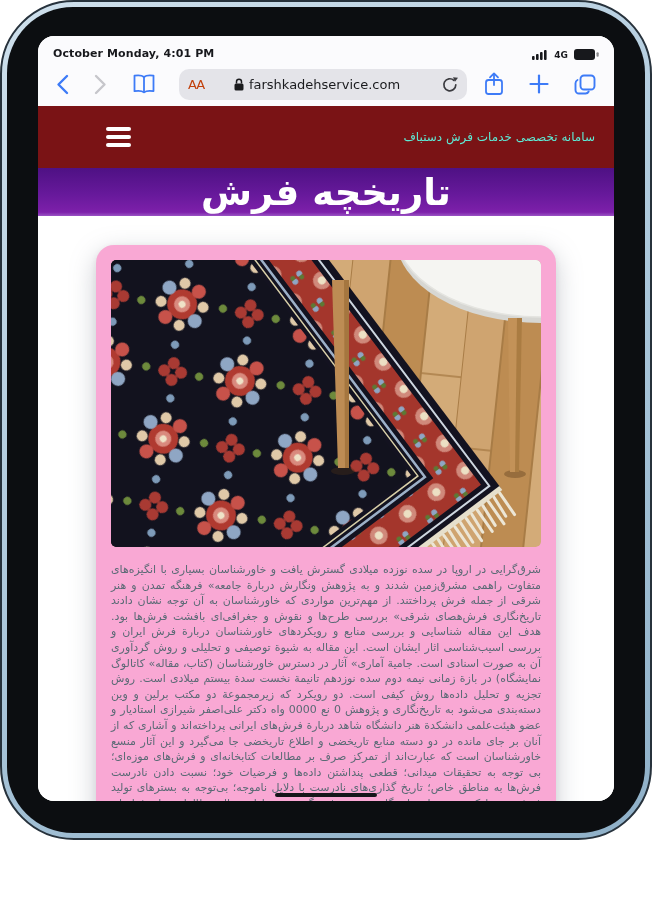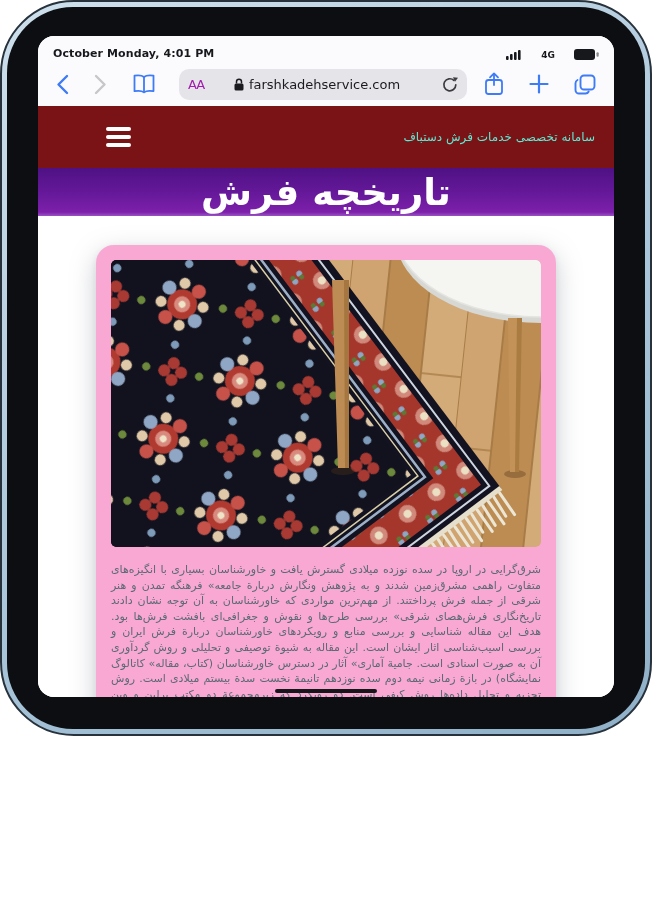--- a/index.html
+++ b/index.html
@@ -1,39 +1,39 @@
 <!DOCTYPE html>
 <html lang="fa"><head>
 <meta charset="utf-8">
 <style>
   * { margin:0; padding:0; box-sizing:border-box; }
   html,body { width:652px; height:904px; background:#ffffff; font-family:"DejaVu Sans", sans-serif; overflow:hidden; }
 
   
-  .device { position:relative; width:652px; height:736px; border-radius:74px;
+  .device { position:relative; width:652px; height:840px; border-radius:74px;
             background:linear-gradient(150deg,#cfe0ec 0%,#aac6da 55%,#8fb0c8 100%);
             border:2px solid #27323c; }
   .bezel  { position:absolute; inset:5px; border-radius:66px; background:#0c0e11; }
   .screen { position:absolute; left:31px; right:31px; top:29px; bottom:32px;
             border-radius:16px; background:#ffffff; overflow:hidden; }
 
   
   .status-bar { height:26px; display:flex; justify-content:space-between; align-items:flex-end;
                 padding:0 15px 2px 15px; background:#fbfbfd; }
   .status-time { font-size:11px; font-weight:bold; color:#17181c; letter-spacing:.1px; }
-  .status-right { display:flex; align-items:center; gap:19px; }
+  .status-right { display:flex; align-items:center; gap:6px; }
   .net-label { font-size:9px; font-weight:bold; color:#17181c; }
 
   
   .toolbar { height:44px; display:flex; align-items:center; padding:0 18px; background:#fbfbfd; }
   .tb-btn { display:flex; align-items:center; justify-content:center; background:none; border:none; padding:0; cursor:pointer; }
   .tb-btn + .tb-btn { margin-left:25px; }
   .address-bar { flex:1; height:31px; margin:0 17px 0 23px; background:#e4e4e9; border-radius:10px;
                  display:flex; align-items:center; padding:0 9px; position:relative; cursor:pointer; }
-  .reader-label { font-size:13px; color:#a21caf; letter-spacing:-1px; }
+  .reader-label { font-size:13px; color:#c2410c; letter-spacing:-1px; }
   .url-center { position:absolute; left:0; right:12px; display:flex; justify-content:center; align-items:center; gap:5px; pointer-events:none; }
   .url-text { font-size:13px; color:#1a1b1e; }
   .reload-btn { margin-left:auto; background:none; border:none; padding:0; cursor:pointer; display:flex; }
 
   
   .site-header { height:62px; background:#7a1315; display:flex; align-items:center; }
   .menu-button { margin-left:68px; width:25px; height:20px; display:flex; flex-direction:column;
                  justify-content:space-between; background:none; border:none; cursor:pointer; padding:0; }
   .menu-button span { display:block; height:4px; border-radius:2px; background:#ffffff; }
   .site-title { margin-left:auto; margin-right:19px; color:#5eead4; font-size:12px; direction:rtl; }

